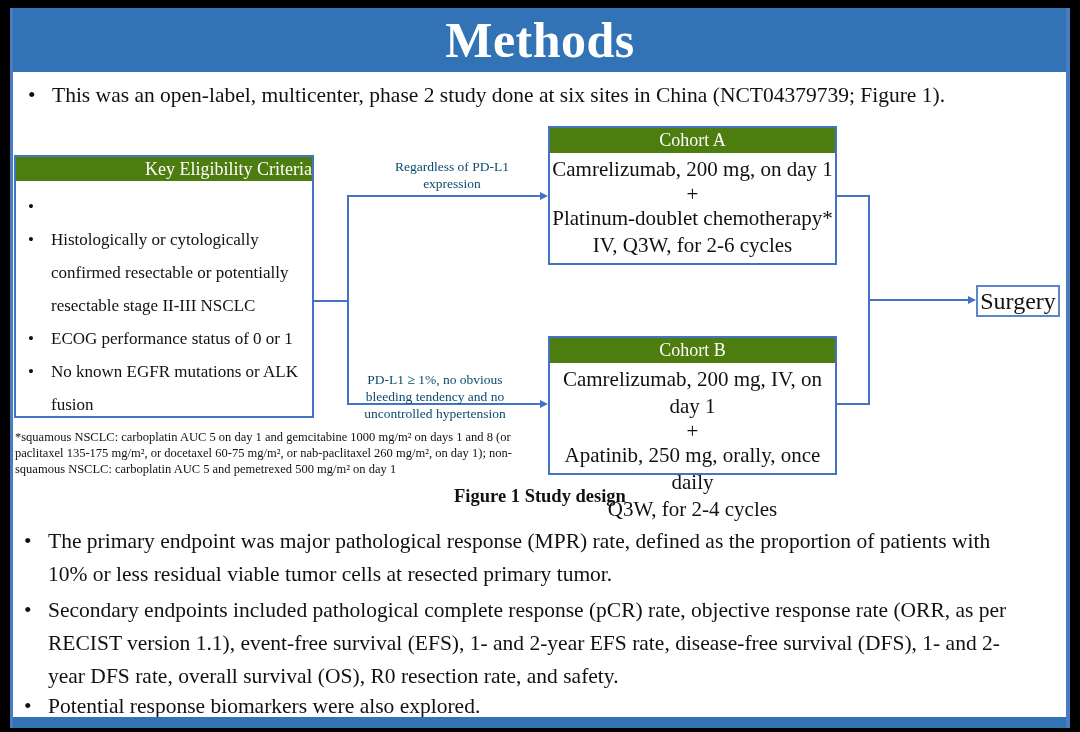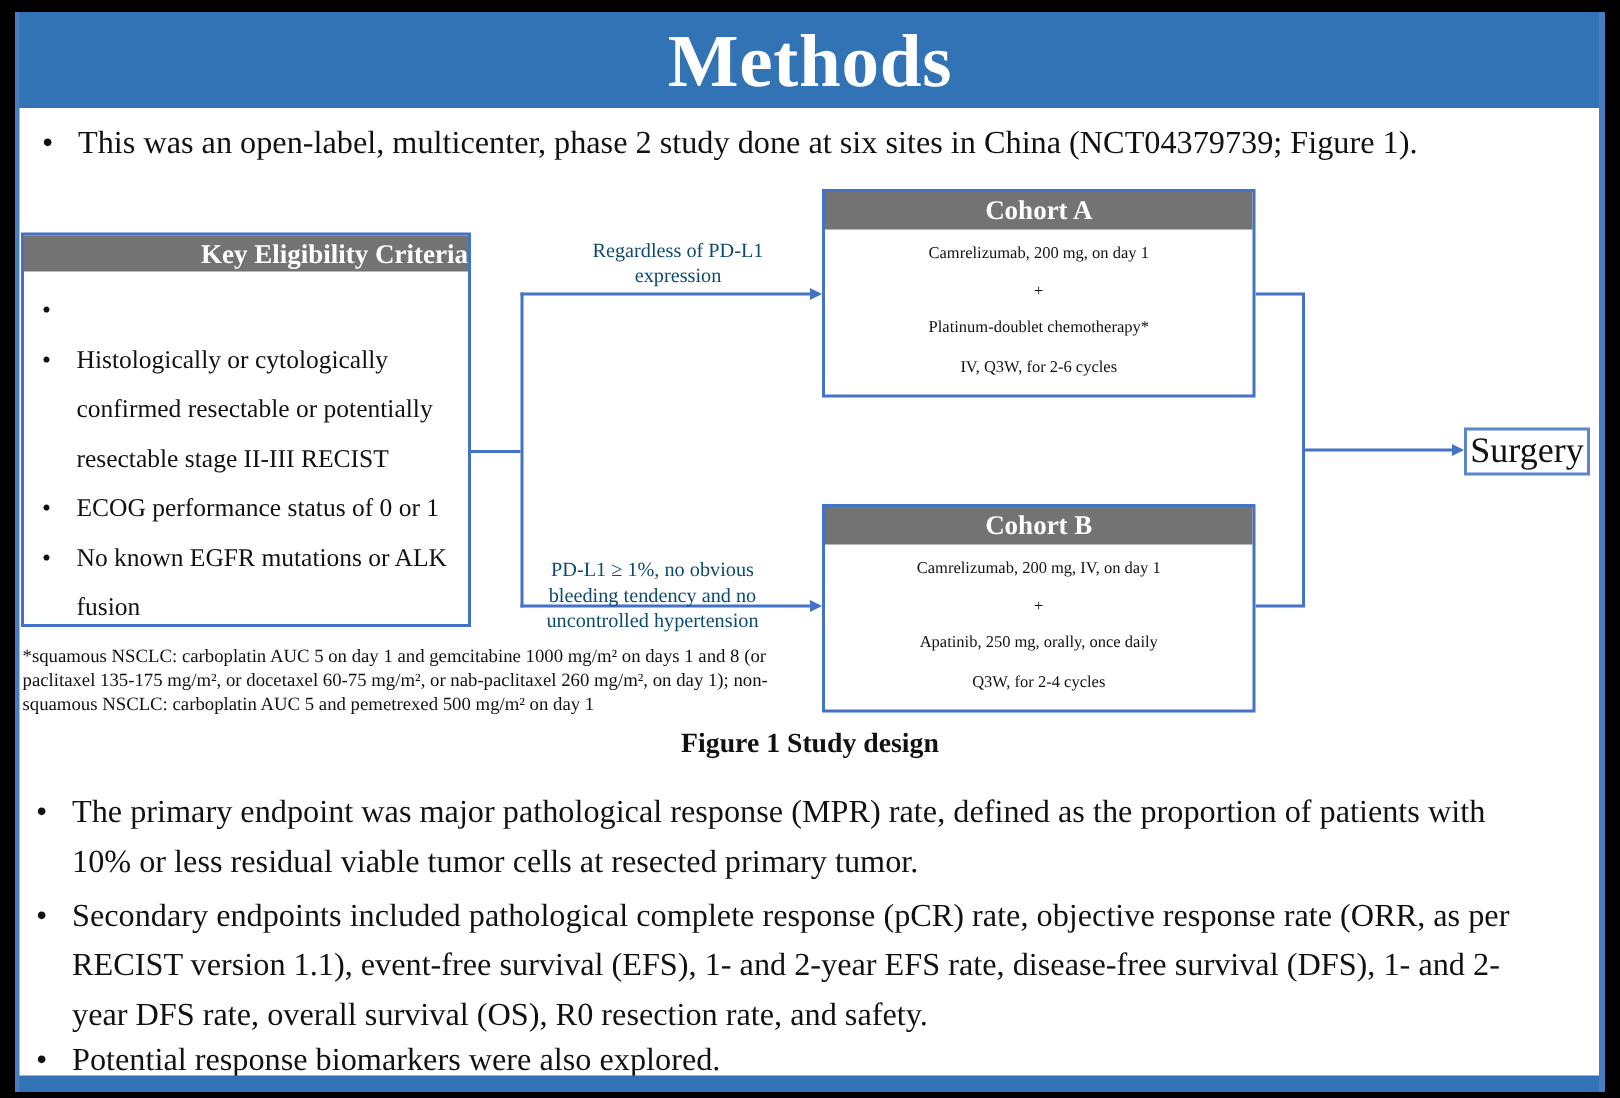--- a/index.html
+++ b/index.html
@@ -14,31 +14,31 @@
 
   .bullet{position:absolute;display:flex;font-size:21.5px;line-height:33px;}
   .bullet .dot{width:24px;flex:0 0 24px;}
   .bullet.intro{left:18px;top:72px;width:1030px;line-height:30px;}
   .bullet.b2{left:14px;top:517px;width:1005px;}
   .bullet.b3{left:14px;top:586px;width:1005px;}
   .bullet.b4{left:14px;top:682px;width:1005px;}
 
   
   .dbox{position:absolute;border:2px solid #4472c4;background:#fff;box-sizing:border-box;}
-  .dbox .dhead{background:#737373;color:#fff;font-weight:bold;text-align:center;font-size:18px;}
+  .dbox .dhead{background:#4d7c0f;color:#fff;font-weight:normal;text-align:center;font-size:18px;}
   .elig{left:4px;top:147px;width:300px;height:263px;}
   .elig .dhead{text-align:right;padding:1px 0 1px 12px;height:22px;line-height:22px;}
   .elig-items{padding:9px 4px 0 12px;}
   .elig-item{display:flex;font-size:17px;line-height:33px;}
   .elig-item .dot{flex:0 0 23px;}
   .cohort{width:289px;height:139px;}
   .cohort-a{left:538px;top:118px;}
   .cohort-b{left:538px;top:328px;}
   .cohort .dhead{height:25px;line-height:25px;}
-  .cohort .cline{text-align:center;font-size:11px;line-height:27px;}
+  .cohort .cline{text-align:center;font-size:21px;line-height:27px;}
   .cohort .cbody{padding-top:3px;}
   .surgery{left:966px;top:277px;width:84px;height:32px;border:2px solid #5b87ca;
            display:flex;align-items:center;justify-content:center;font-size:24px;}
 
   
   .hline,.vline{position:absolute;background:#4472c4;}
   .hline{height:2px;}
   .vline{width:2px;}
   .hline.arrow::after{content:"";position:absolute;right:-2px;top:50%;transform:translateY(-50%);
       border-left:8px solid #4472c4;border-top:4.5px solid transparent;border-bottom:4.5px solid transparent;}
@@ -68,21 +68,21 @@
     </div>
 
     <div class="dbox elig">
       <div class="dhead">Key  Eligibility Criteria</div>
       <div class="elig-items">
         <div class="elig-item">
           <span class="dot">•</span>
         </div>
         <div class="elig-item">
           <span class="dot">•</span>
-          <span>Histologically or cytologically confirmed resectable or potentially resectable stage II-III  RECIST</span>
+          <span>Histologically or cytologically confirmed resectable or potentially resectable stage II-III  NSCLC</span>
         </div>
         <div class="elig-item">
           <span class="dot">•</span>
           <span>ECOG performance status of 0 or 1</span>
         </div>
         <div class="elig-item">
           <span class="dot">•</span>
           <span>No known EGFR mutations or ALK fusion</span>
         </div>
       </div>

